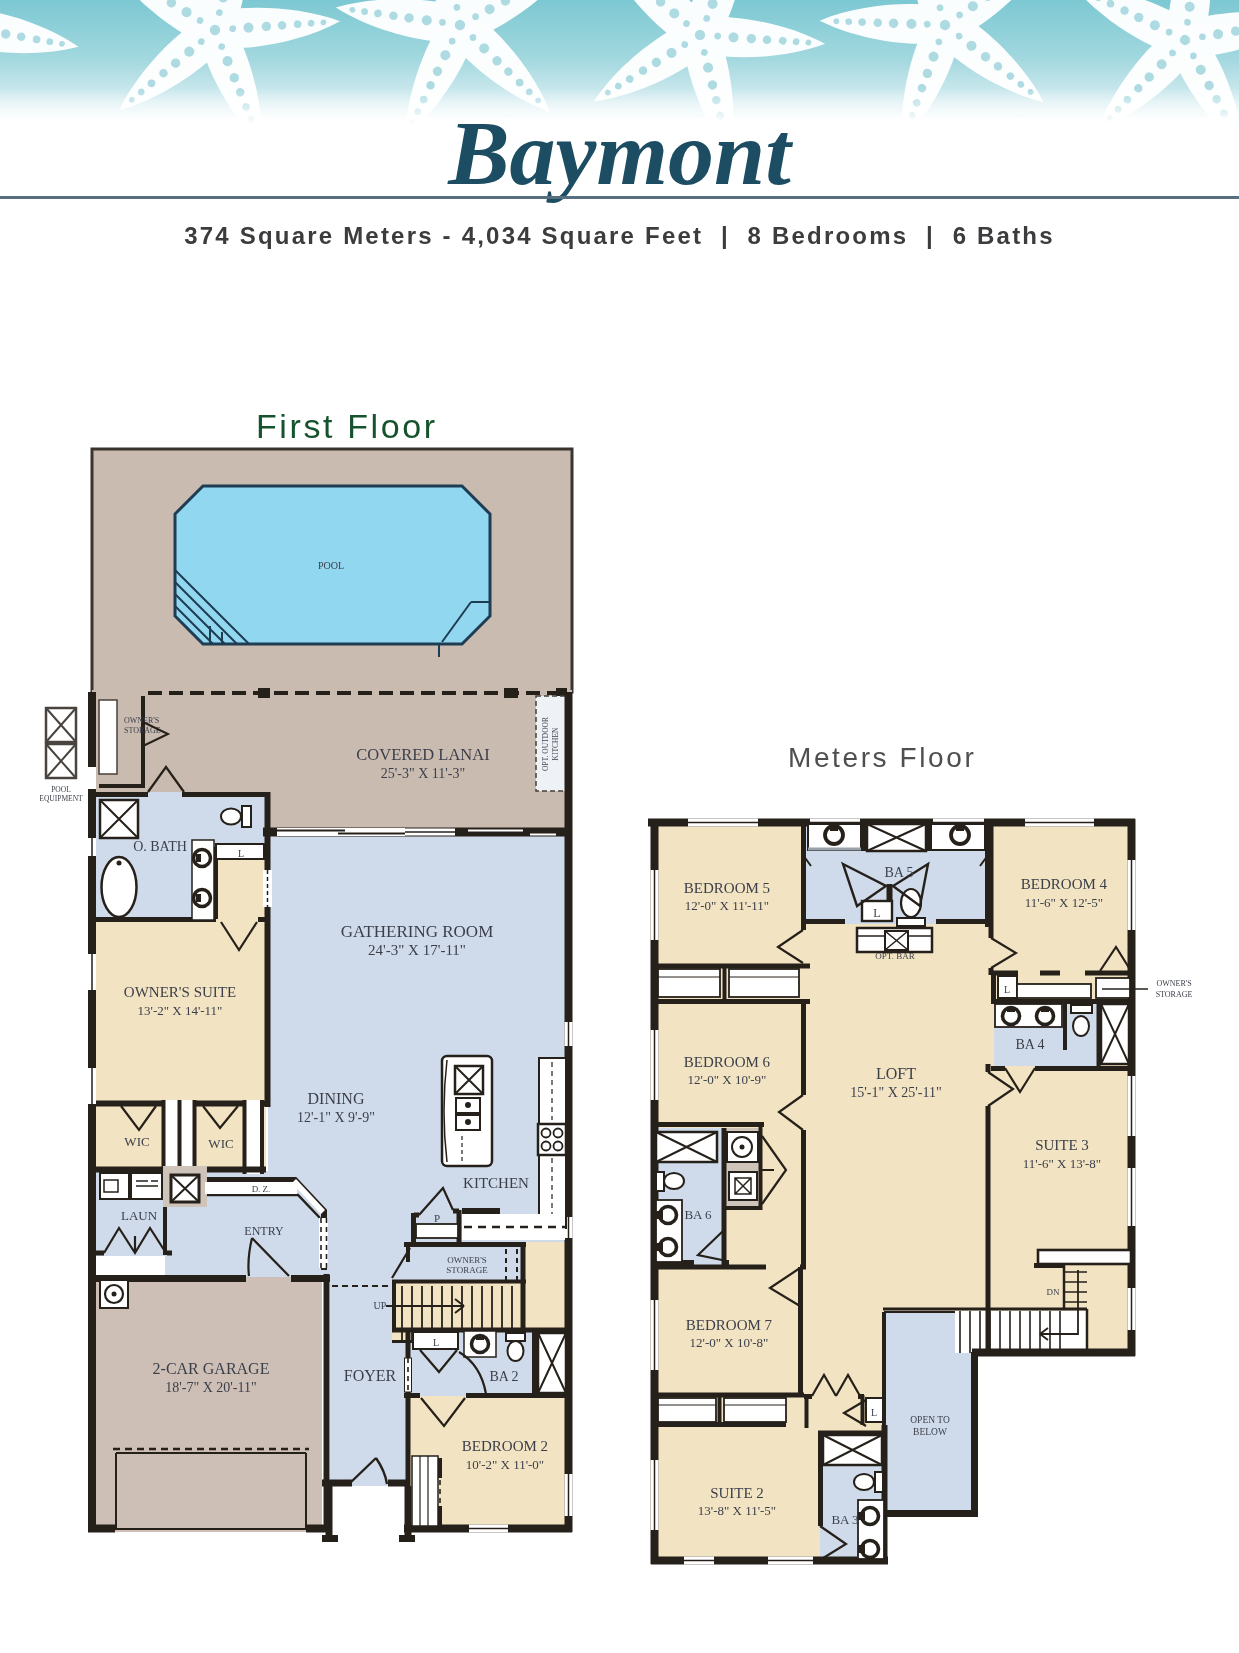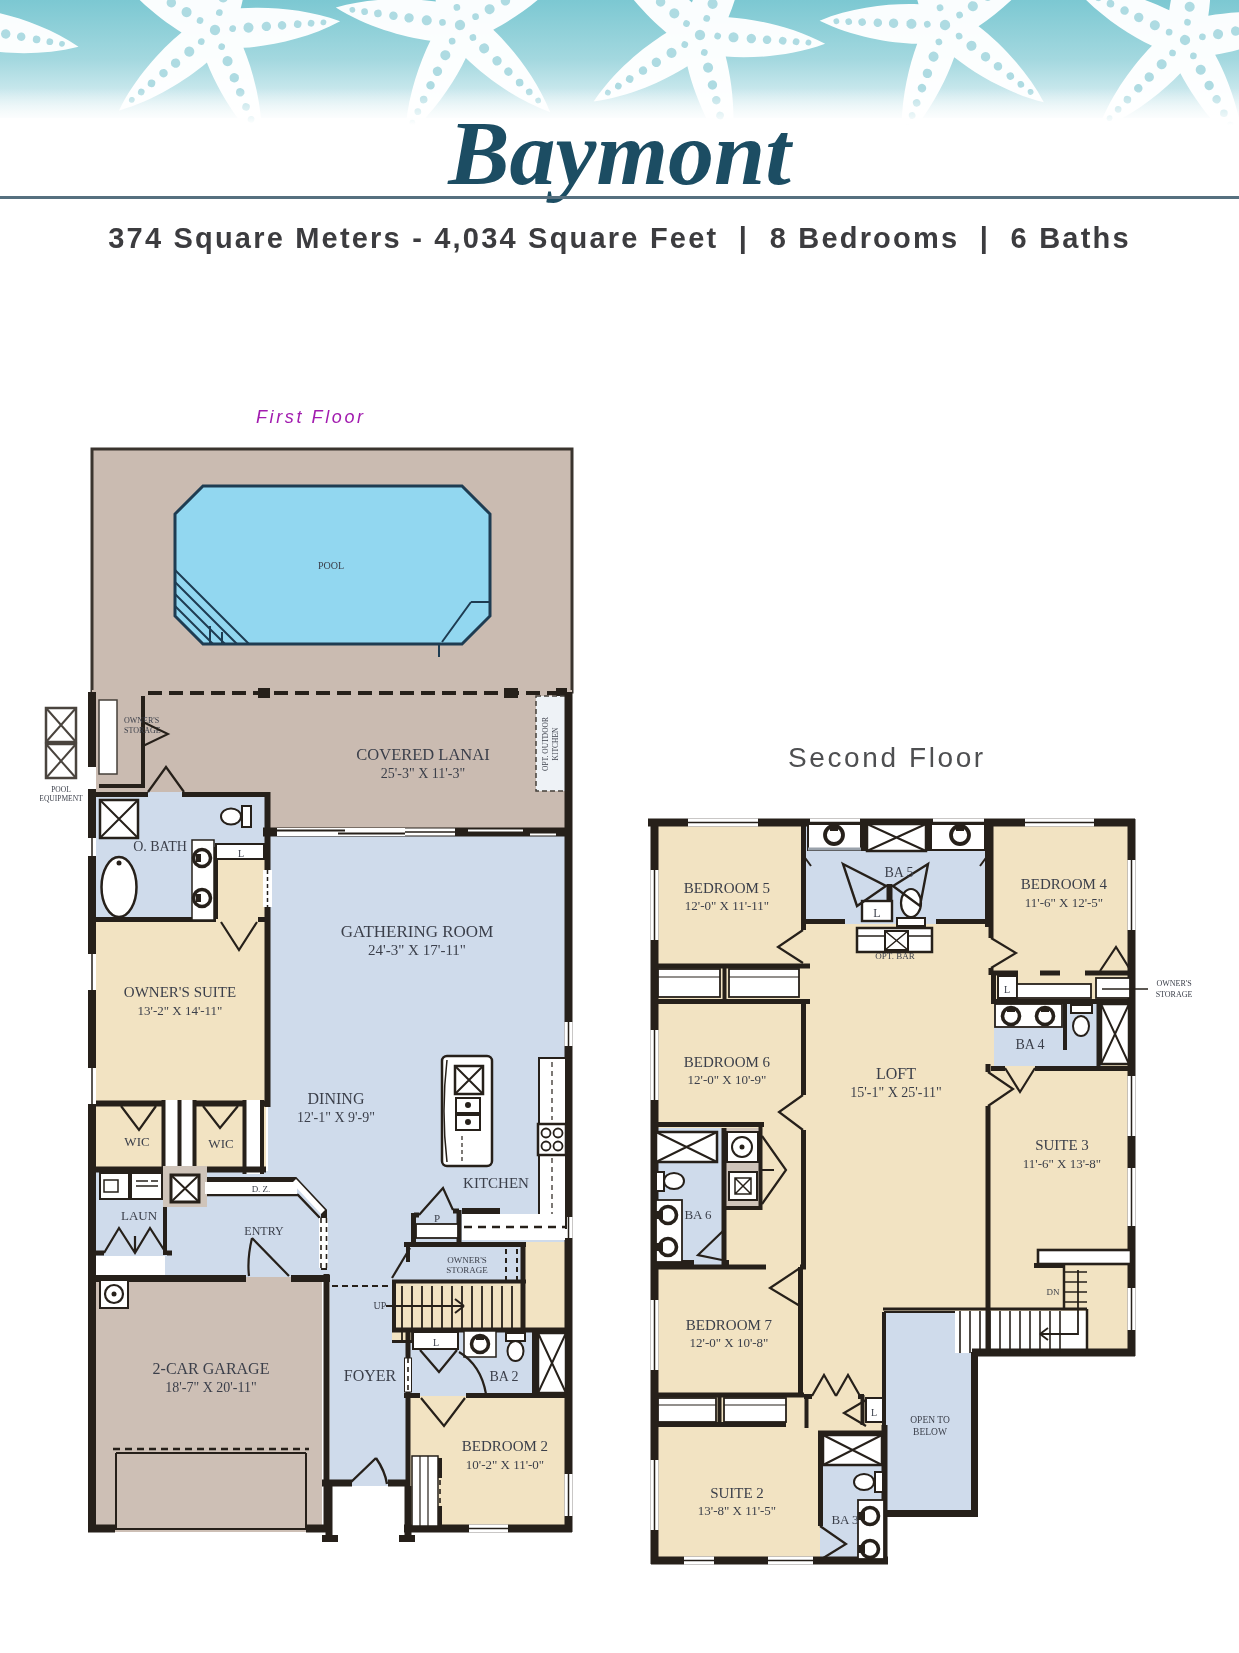--- a/index.html
+++ b/index.html
@@ -78,25 +78,25 @@
 </svg>
 </div>
 
 <div class="abs" style="left:0;top:100px;width:1239px;text-align:center;
      font-family:'Liberation Serif',serif;font-style:italic;font-weight:bold;
      font-size:92px;color:#1c4d63;letter-spacing:0px;">Baymont</div>
 
 <div class="abs" style="left:0;top:196px;width:1239px;height:3px;background:#56707f;"></div>
 
 <div class="abs" style="left:0;top:222px;width:1239px;text-align:center;
-     font-size:29px;font-weight:bold;color:#3c3c3f;letter-spacing:2.2px;">374 Square Meters - 4,034 Square Feet&nbsp; | &nbsp;8 Bedrooms&nbsp; | &nbsp;6 Baths</div>
-
-<div class="abs" style="left:256px;top:407px;font-size:18px;color:#a21caf;letter-spacing:2.6px;font-style:italic;">First Floor</div>
-
-<div class="abs" style="left:788px;top:742px;font-size:28px;color:#4e4f51;letter-spacing:2.6px;">Second Floor</div>
+     font-size:24px;font-weight:bold;color:#3c3c3f;letter-spacing:2.2px;">374 Square Meters - 4,034 Square Feet&nbsp; | &nbsp;8 Bedrooms&nbsp; | &nbsp;6 Baths</div>
+
+<div class="abs" style="left:256px;top:407px;font-size:34px;color:#14532d;letter-spacing:2.6px;">First Floor</div>
+
+<div class="abs" style="left:788px;top:742px;font-size:28px;color:#4e4f51;letter-spacing:2.6px;">Meters Floor</div>
 
 <div class="abs" style="left:40px;top:444px;">
 <svg width="540" height="1105" viewBox="40 470 540 1105" id="ff" font-family="'Liberation Serif',serif" fill="#3b3f4a">
 
 <rect x="92" y="475" width="480" height="243" fill="#cabbb1" stroke="#3a342e" stroke-width="3"></rect>
 
 <rect x="92" y="716" width="480" height="142" fill="#cabbb1"></rect>
 
 <g>
  <path d="M203,512 L462,512 L490,540 L490,642 L462,670 L203,670 L175,642 L175,540 Z" fill="#92d7f0" stroke="#1e3c52" stroke-width="3"></path>

